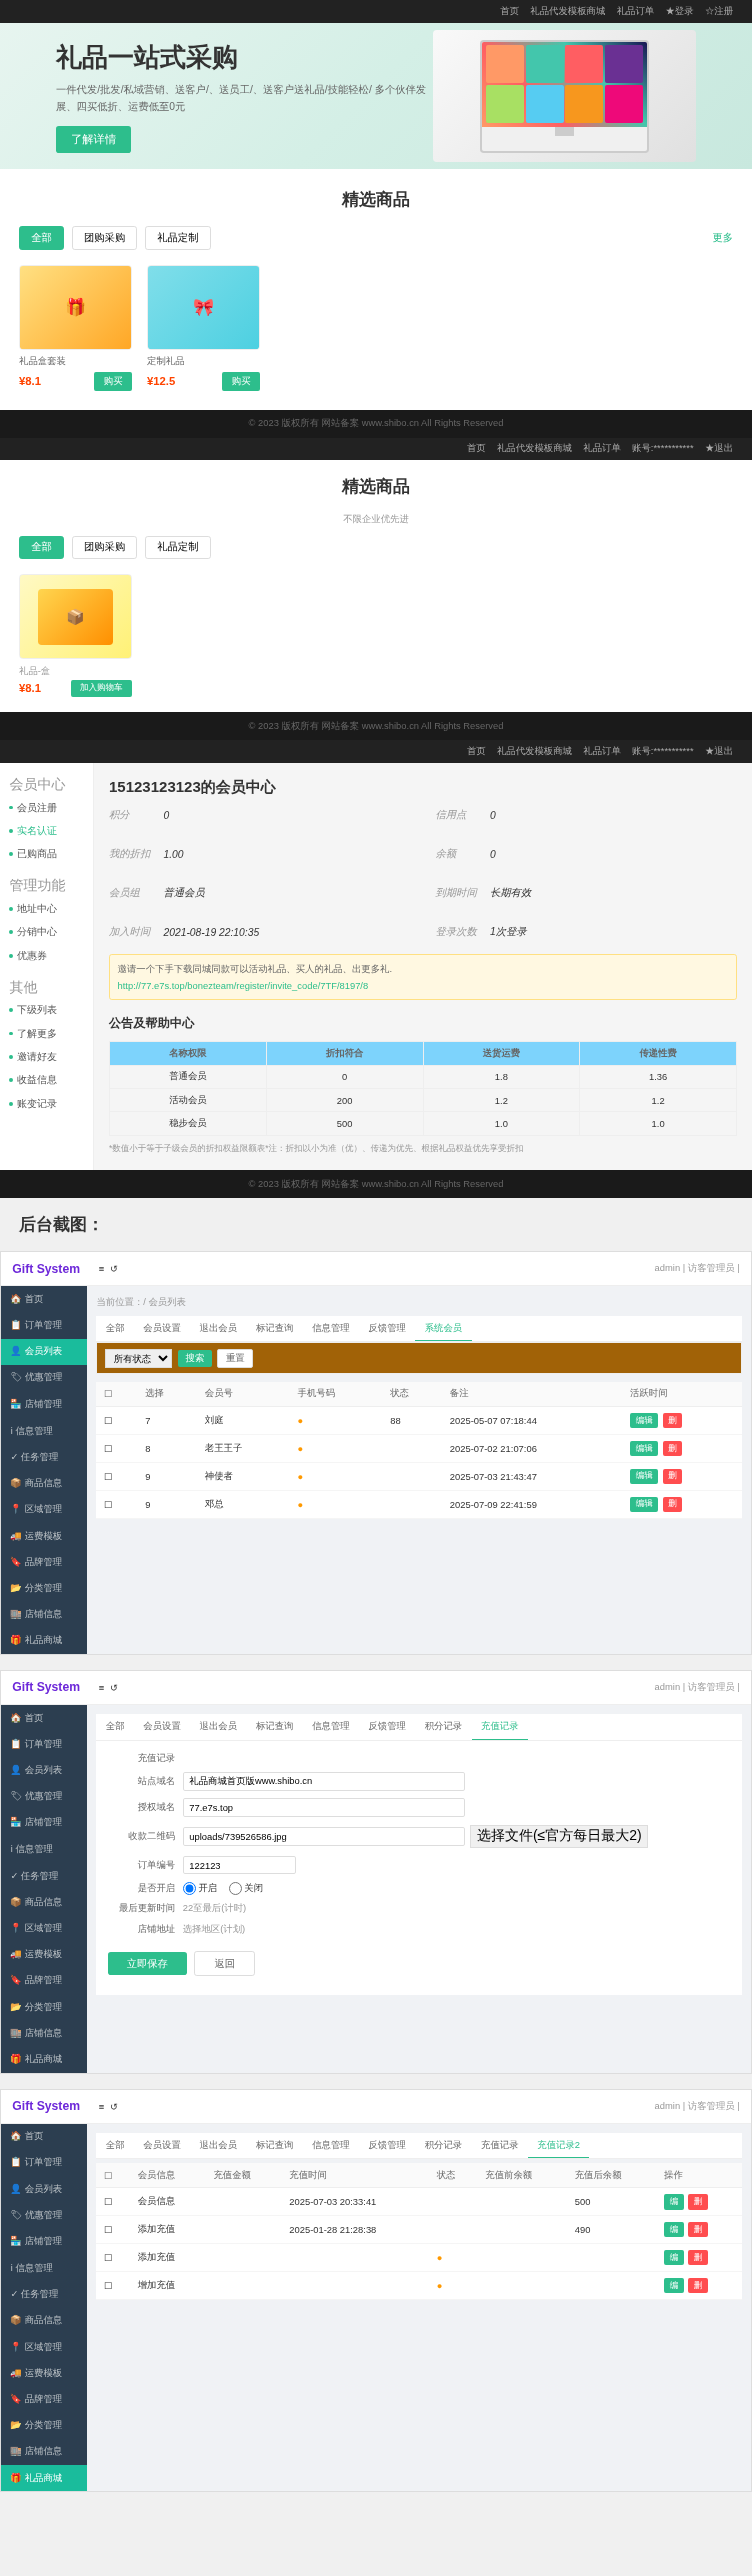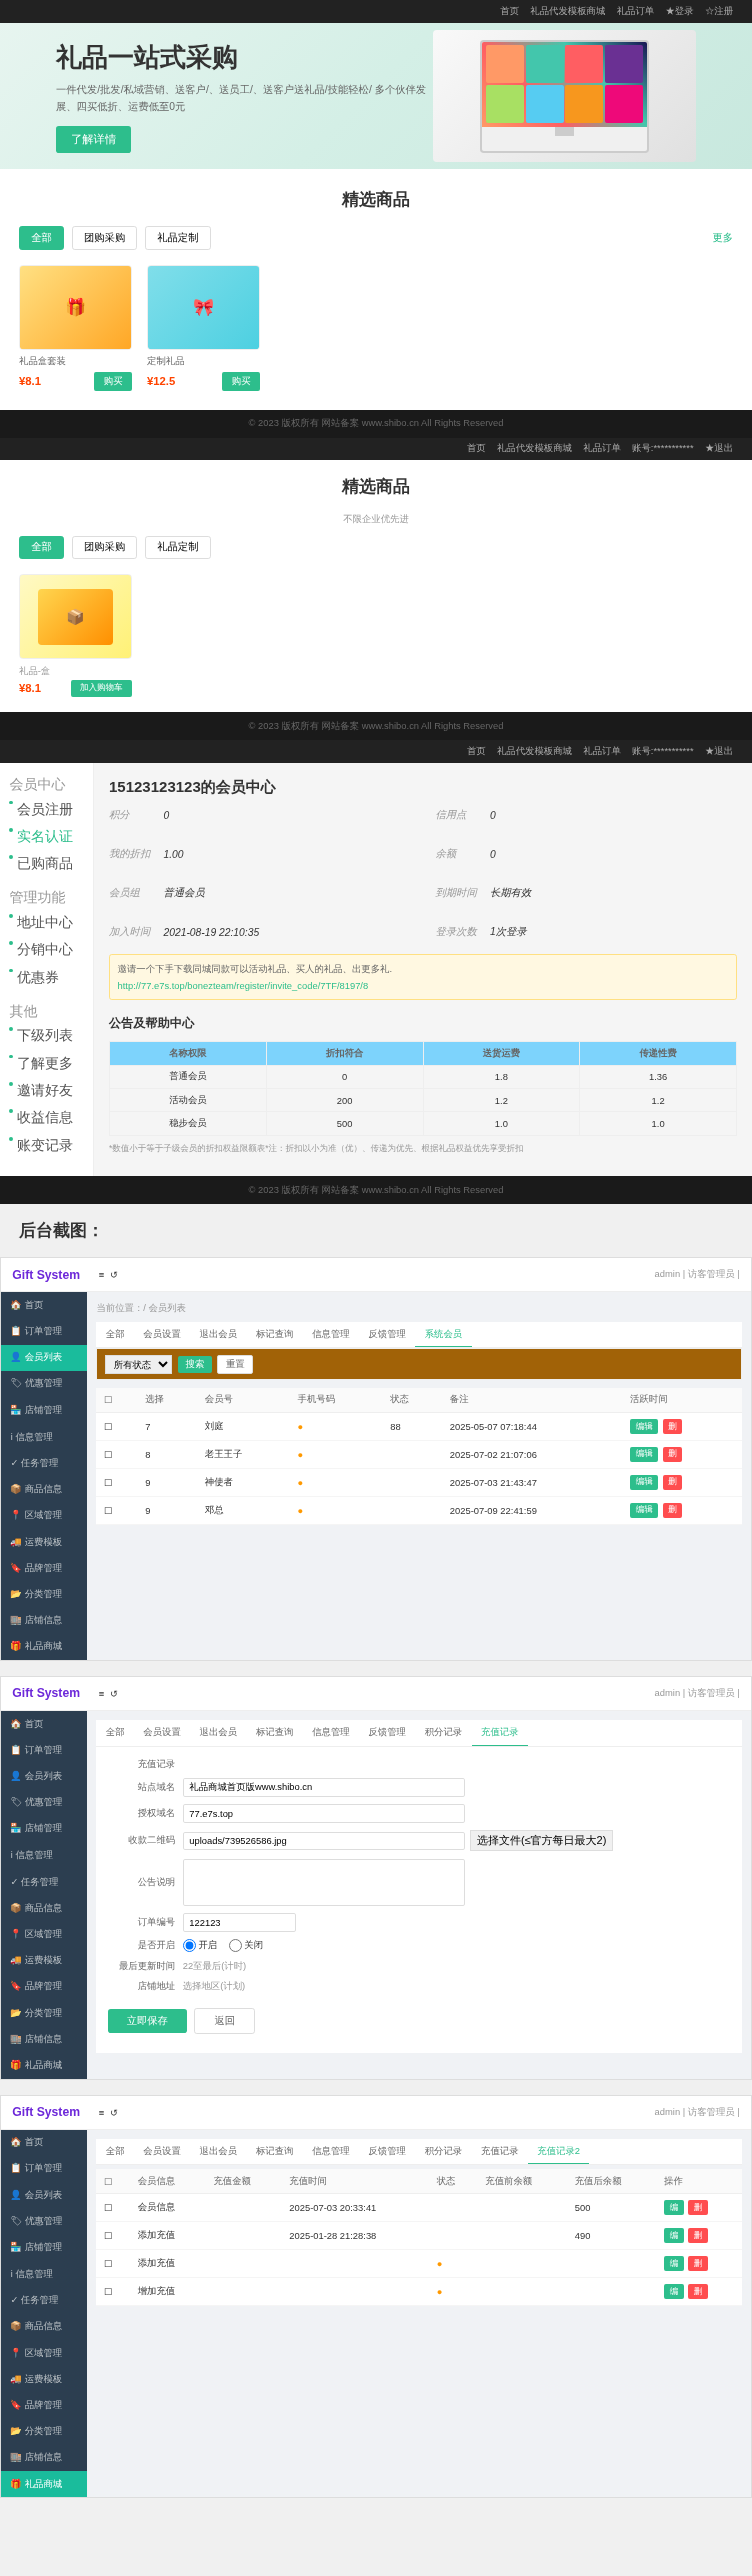--- a/index.html
+++ b/index.html
@@ -33,21 +33,21 @@
     .product-name { font-size: 9.4px; color: #666; margin-bottom: 3.8px; }
     .product-price { font-size: 11.3px; color: #ff4400; font-weight: bold; }
     .product-buy { background: #2dbe8c; color: white; border: none; padding: 2.8px 9.4px; font-size: 9.4px; border-radius: 1.9px; cursor: pointer; float: right; }
 
     
     .footer1 { background: #1a1a1a; color: #666; text-align: center; padding: 7.5px; font-size: 9.4px; }
     .member-body { display: flex; background: #f5f5f5; }
     .member-sidebar { width: 94px; background: #fff; border-right: 0.9px solid #eee; padding: 9.4px 0; min-height: 263px; }
     .sidebar-section { margin-bottom: 7.5px; }
     .sidebar-title { font-size: 14px; color: #999; padding: 3.8px 9.4px 1.9px; }
-    .sidebar-item { padding: 4.7px 9.4px; font-size: 14px; color: #555; cursor: pointer; display: flex; gap: 3.8px; }
+    .sidebar-item { padding: 4.7px 9.4px; font-size: 10px; color: #555; cursor: pointer; display: flex; align-items: center; gap: 3.8px; }
     .sidebar-item.active { color: #2dbe8c; }
     .sidebar-dot { width: 3.8px; height: 3.8px; border-radius: 50%; background: #2dbe8c; display: inline-block; }
     .member-main { flex: 1; padding: 15px; }
     .member-title { font-size: 15px; font-weight: bold; color: #333; margin-bottom: 11.3px; }
     .member-info-grid { display: grid; grid-template-columns: 1fr 1fr; gap: 25px; margin-bottom: 15px; font-style: italic; }
     .info-row { display: flex; align-items: center; gap: 7.5px; font-size: 10.3px; }
     .info-label { color: #999; width: 47px; }
     .info-value { color: #333; }
     .member-link { color: #2dbe8c; font-size: 9.4px; word-break: break-all; }
     .help-section { margin-top: 15px; }
@@ -482,25 +482,21 @@
           <span class="form-label">站点域名</span>
           <input class="form-control" type="text" value="礼品商城首页版www.shibo.cn" style="">
         </div>
         <div class="form-row">
           <span class="form-label">授权域名</span>
           <input class="form-control" type="text" value="77.e7s.top" style="">
         </div>
         <div class="form-row">
           <span class="form-label">收款二维码</span>
           <input class="form-control" type="text" value="uploads/739526586.jpg" style="">
-          <button style="margin-left:5.6px;font-size:11px;padding:1.9px 5.6px;background:#f0f0f0;border:0.9px solid #ddd;cursor:pointer;">选择文件(≤官方每日最大2)</button>
-        </div>
-        <div class="form-row">
-          <span class="form-label">公告说明</span>
-          <textarea class="form-textarea" style=""></textarea>
+          <button style="margin-left:5.6px;font-size:14px;padding:1.9px 5.6px;background:#f0f0f0;border:0.9px solid #ddd;cursor:pointer;">选择文件(≤官方每日最大2)</button>
         </div>
         <div class="form-row">
           <span class="form-label">订单编号</span>
           <input class="form-control-sm" type="text" value="122123" style="">
         </div>
         <div class="form-row">
           <span class="form-label">是否开启</span>
           <div class="form-radio">
             <label class="radio-item">
               <input type="radio" name="status" checked="" style="">

